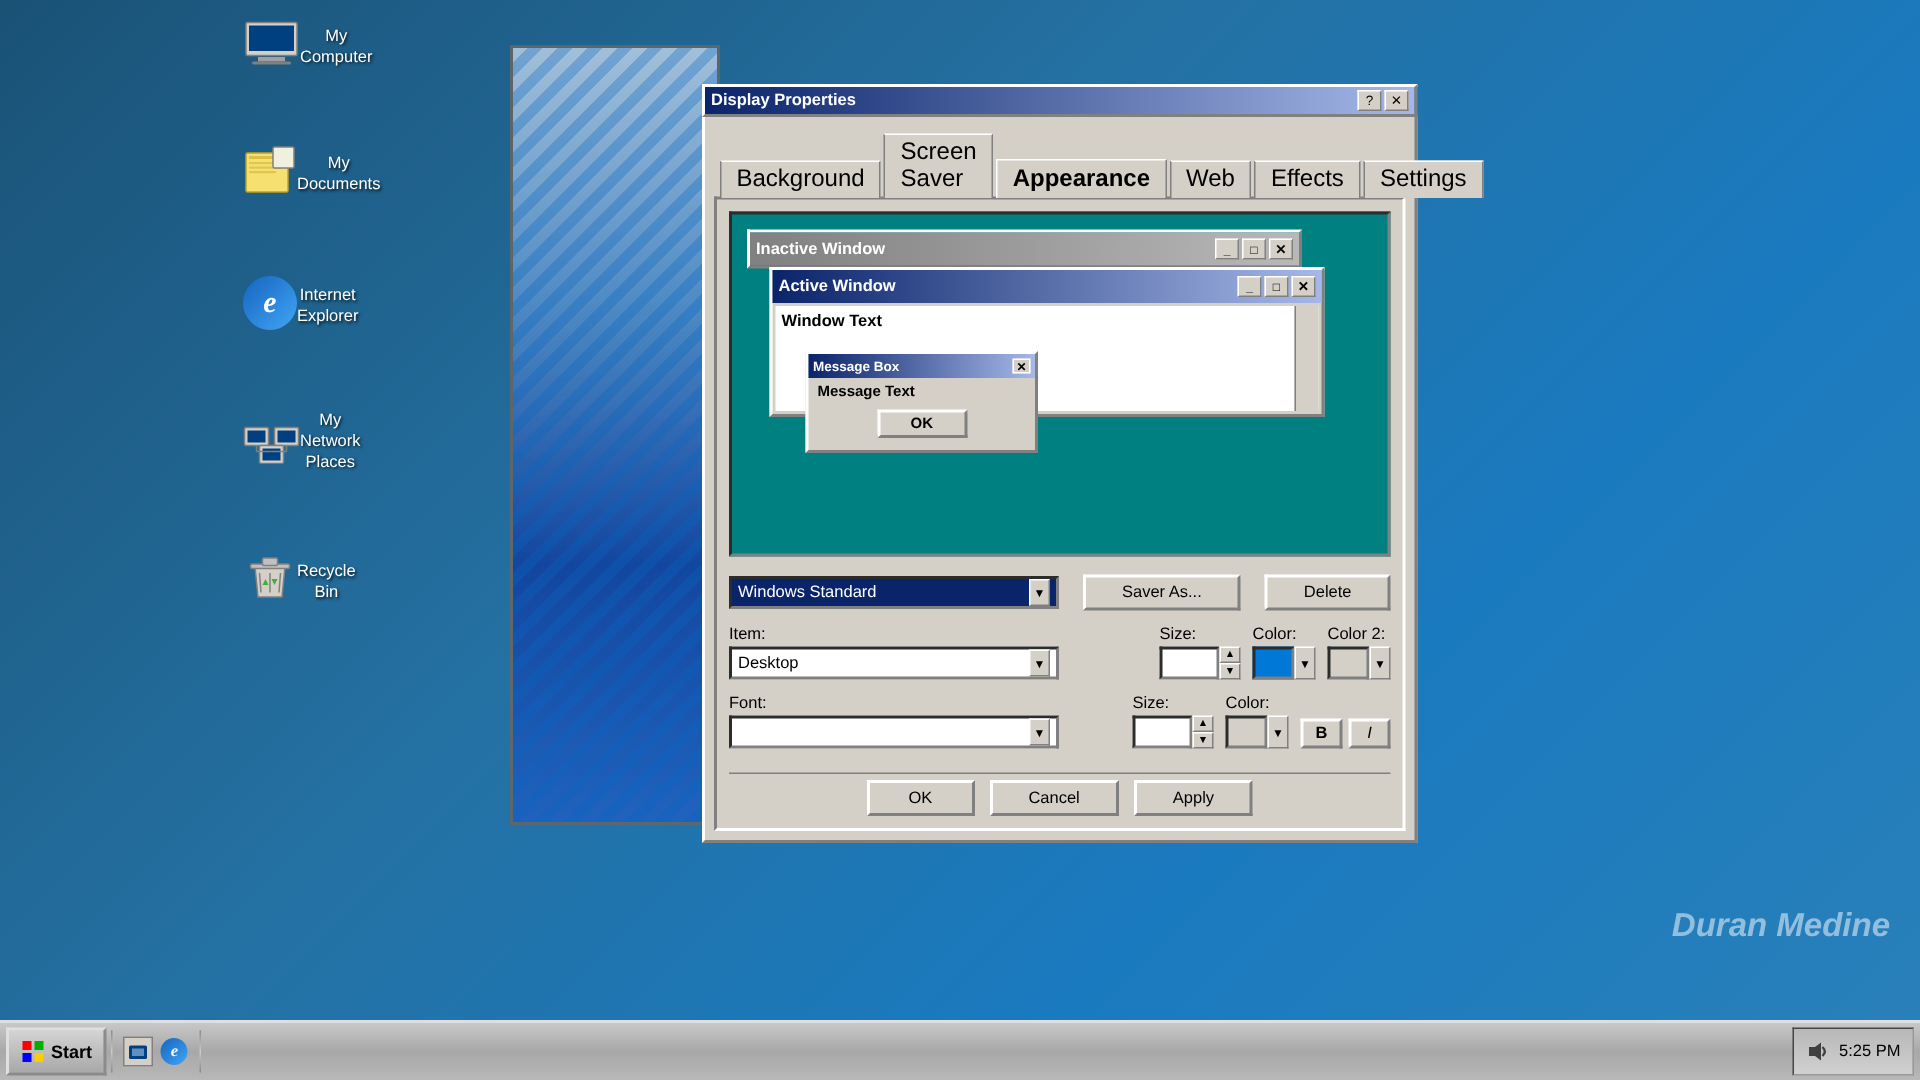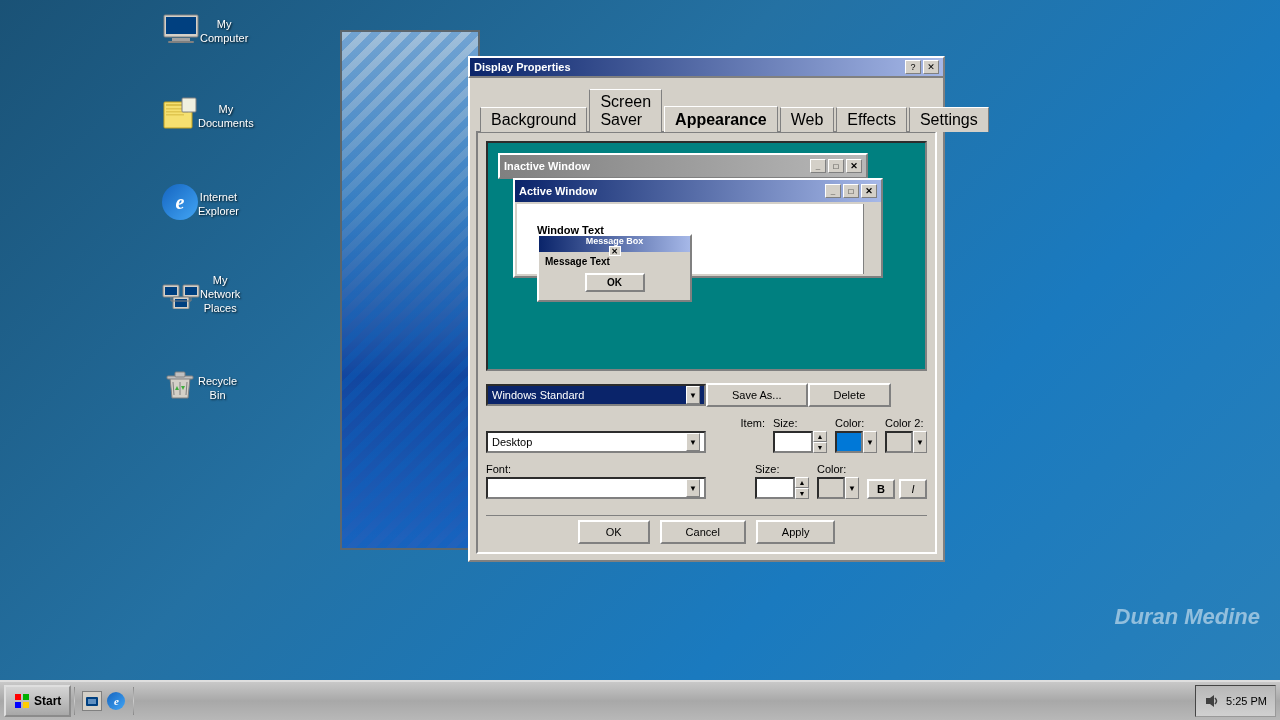--- a/index.html
+++ b/index.html
@@ -201,21 +201,21 @@
       font-size: 10px;
     }
 
     .preview-menu-item { padding: 1px 4px; font-size: 10px; }
     .preview-menu-item.selected { background: #0a246a; color: white; }
     .preview-menu-item.disabled { color: #808080; }
 
     .preview-content-area {
       background: white;
       margin: 2px;
-      padding: 20px;
+      padding: 4px;
       min-height: 70px;
       position: relative;
       font-size: 11px;
       font-weight: bold;
     }
 
     .preview-scrollbar {
       position: absolute;
       right: 0;
       top: 0;
@@ -239,21 +239,20 @@
 
     .msgbox-titlebar {
       height: 16px;
       background: linear-gradient(to right, #0a246a, #a6b8e8);
       display: flex;
       align-items: center;
       padding: 0 3px;
       color: white;
       font-size: 9px;
       font-weight: bold;
-      flex-direction: column;
     }
 
     .msgbox-body {
       padding: 4px 6px;
       font-size: 10px;
     }
 
     .msgbox-btn {
       display: block;
       margin: 4px auto;
@@ -509,32 +508,32 @@
                 <div class="msgbox-body">
                   <div style="margin-bottom:6px;">Message Text</div>
                   <div class="msgbox-btn">OK</div>
                 </div>
               </div>
             </div>
           </div>
         </div>
 
         <div style="margin-bottom:10px;">
-          <div style="display:flex; gap:0; align-items:center; margin-top:2px;">
+          <div style="display:flex; gap:16px; align-items:center; margin-top:2px;">
             <div style="width:220px; height:22px; background:#0a246a; color:white; border:2px inset #808080; display:flex; align-items:center; justify-content:space-between; padding:0 4px; cursor:pointer;">
               <span>Windows Standard</span>
               <div style="background:#d4d0c8; color:#000; border:1px solid; border-color:#fff #808080 #808080 #fff; width:14px; height:18px; display:flex; align-items:center; justify-content:center; font-size:8px;">▼</div>
             </div>
-            <button class="dialog-btn">Save As...</button>
+            <button class="dialog-btn">Saver As...</button>
             <button class="dialog-btn">Delete</button>
           </div>
         </div>
 
         <div style="display:flex; align-items:flex-start; gap:8px; margin-bottom:10px;">
-          <div style="flex:1;text-align:right;">
+          <div style="flex:1;">
             <div class="form-label">Item:</div>
             <div style="width:220px; height:22px; background:white; border:2px inset #808080; display:flex; align-items:center; justify-content:space-between; padding:0 4px; cursor:pointer;">
               <span>Desktop</span>
               <div style="background:#d4d0c8; color:#000; border:1px solid; border-color:#fff #808080 #808080 #fff; width:14px; height:18px; display:flex; align-items:center; justify-content:center; font-size:8px;">▼</div>
             </div>
           </div>
           <div>
             <div class="form-label">Size:</div>
             <div class="spin-box">
               <div class="spin-input"></div>

